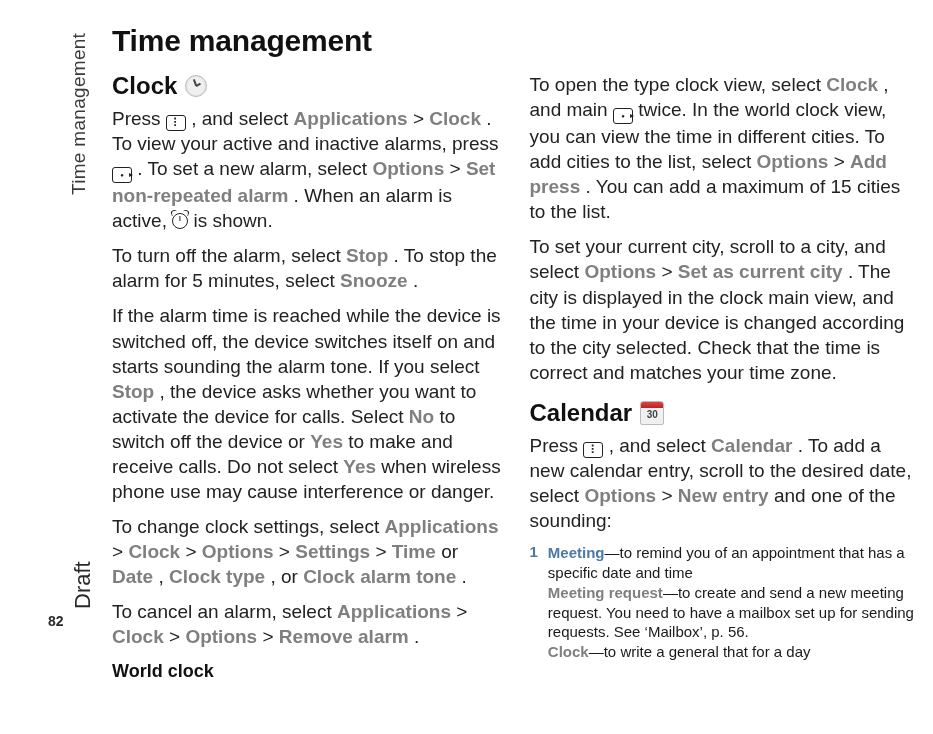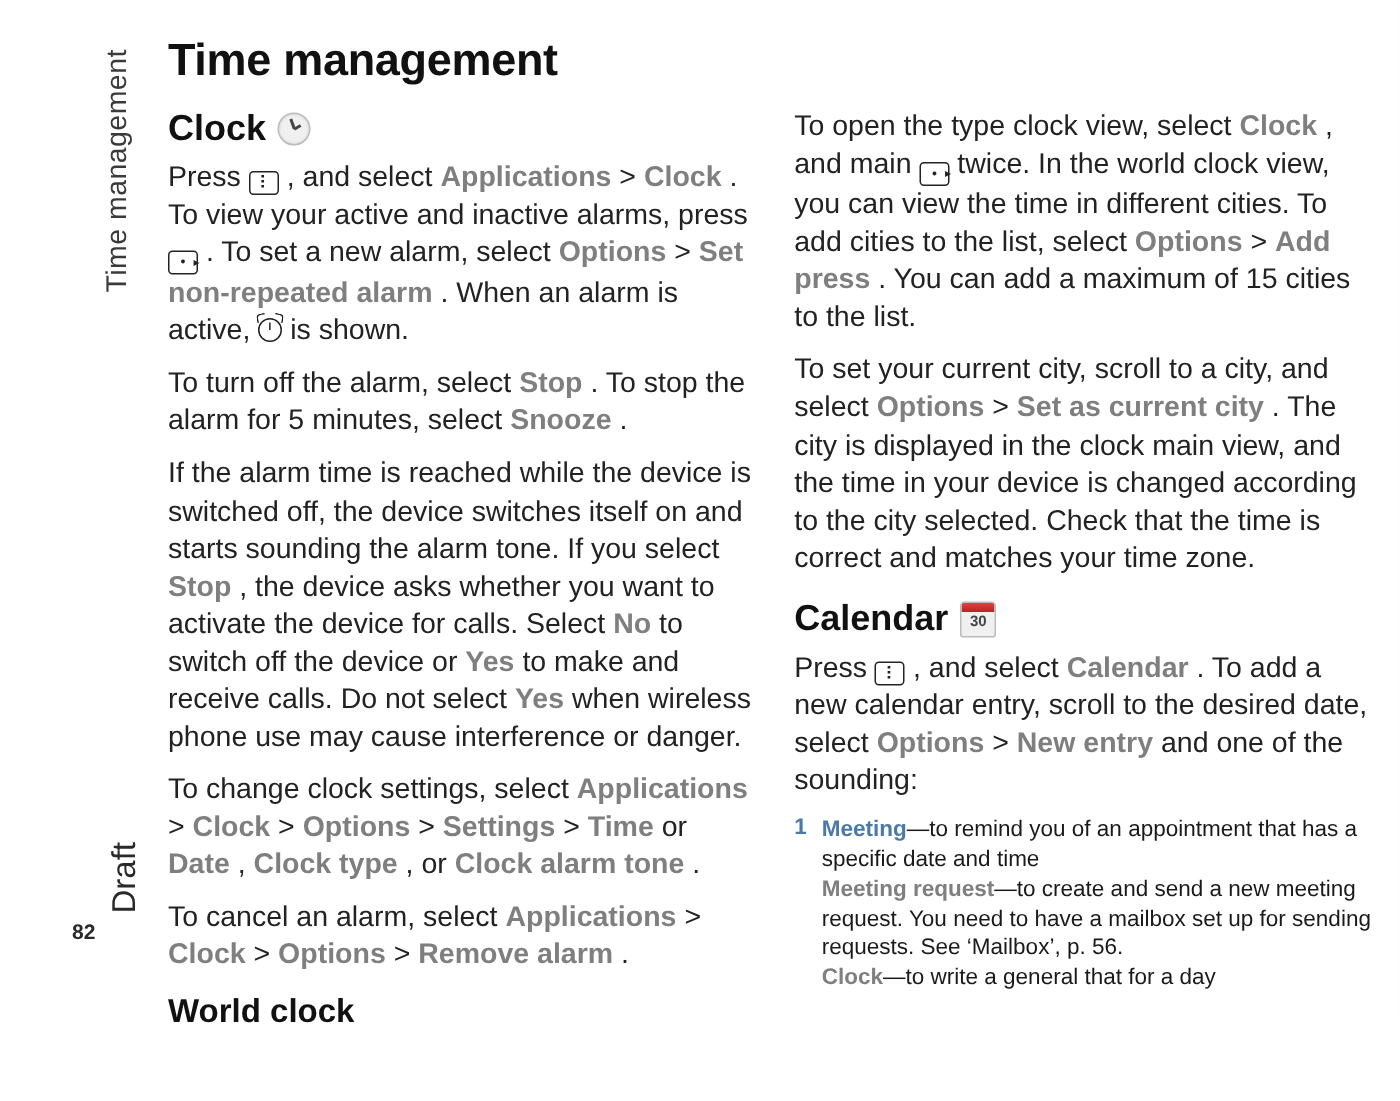--- a/index.html
+++ b/index.html
@@ -7,21 +7,21 @@
   .page { position:absolute; left:0; top:0; width:933px; height:734px; background:#fff; box-sizing:border-box; }
 
   .side-chapter { position:absolute; left:68px; top:195px; transform:rotate(-90deg); transform-origin:left top; font-size:19px; color:#3a3a3a; font-weight:400; letter-spacing:0.3px; white-space:nowrap; }
   .side-draft   { position:absolute; left:70px; top:609px; transform:rotate(-90deg); transform-origin:left top; font-size:22px; color:#2a2a2a; font-weight:500; white-space:nowrap; }
   .page-number  { position:absolute; left:48px; top:613px; font-size:14px; font-weight:700; color:#2a2a2a; }
 
   .content { position:absolute; left:112px; top:24px; right:14px; bottom:18px; columns:2; column-gap:28px; column-fill:auto; }
 
   h1.title { font-size:30px; font-weight:700; margin:0 0 14px 0; color:#111; letter-spacing:-0.2px; column-span:all; }
   h2.section { font-size:24px; font-weight:700; margin:0 0 6px 0; color:#111; display:flex; align-items:center; gap:8px; }
-  h3.subsection { font-size:22px; font-weight:700; margin:12px 0 6px 0; color:#111; }
+  h3.subsection { font-size:18px; font-weight:700; margin:12px 0 6px 0; color:#111; }
 
   p { font-size:19px; line-height:1.32; margin:0 0 10px 0; color:#222; }
   .ui { color:#7f7f7f; font-weight:600; }
   .ui-first { color:#4a7aa8; font-weight:600; }
 
   .listitem { display:flex; gap:10px; margin-bottom:10px; }
   .listnum { color:#4a7aa8; font-weight:700; font-size:15px; flex-shrink:0; }
   .listbody { font-size:15px; line-height:1.32; }
 
   .icon-clock {

